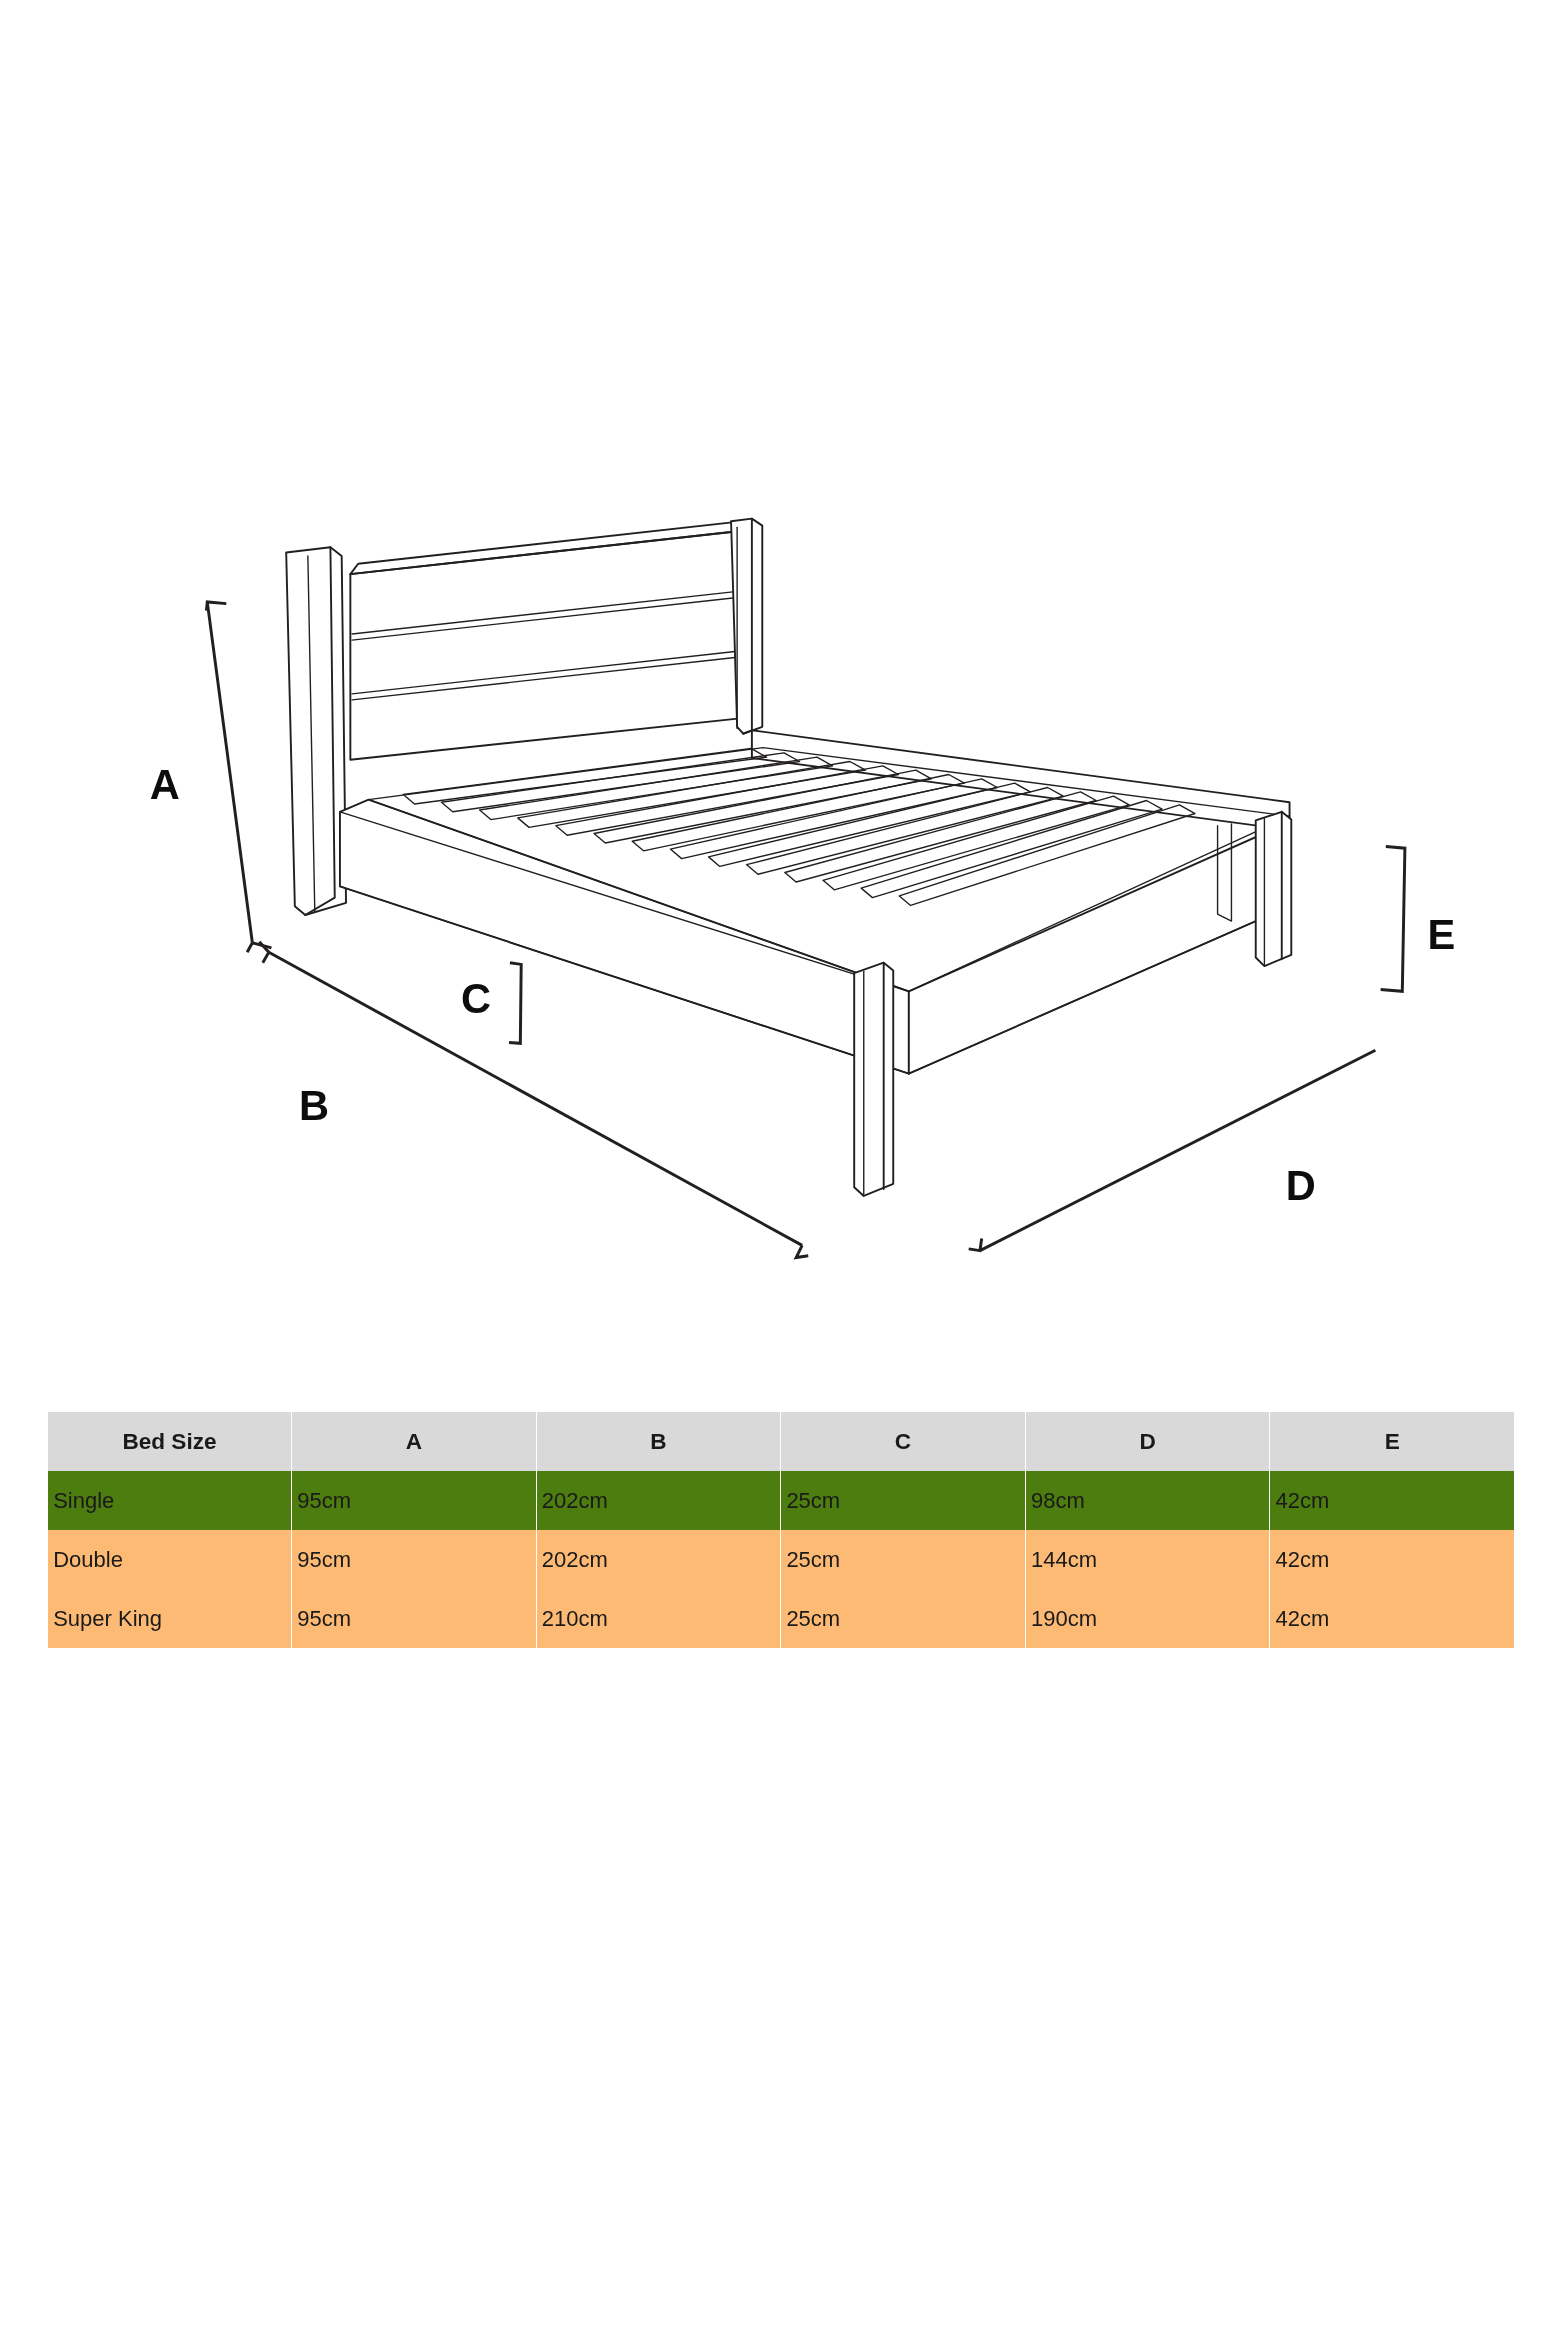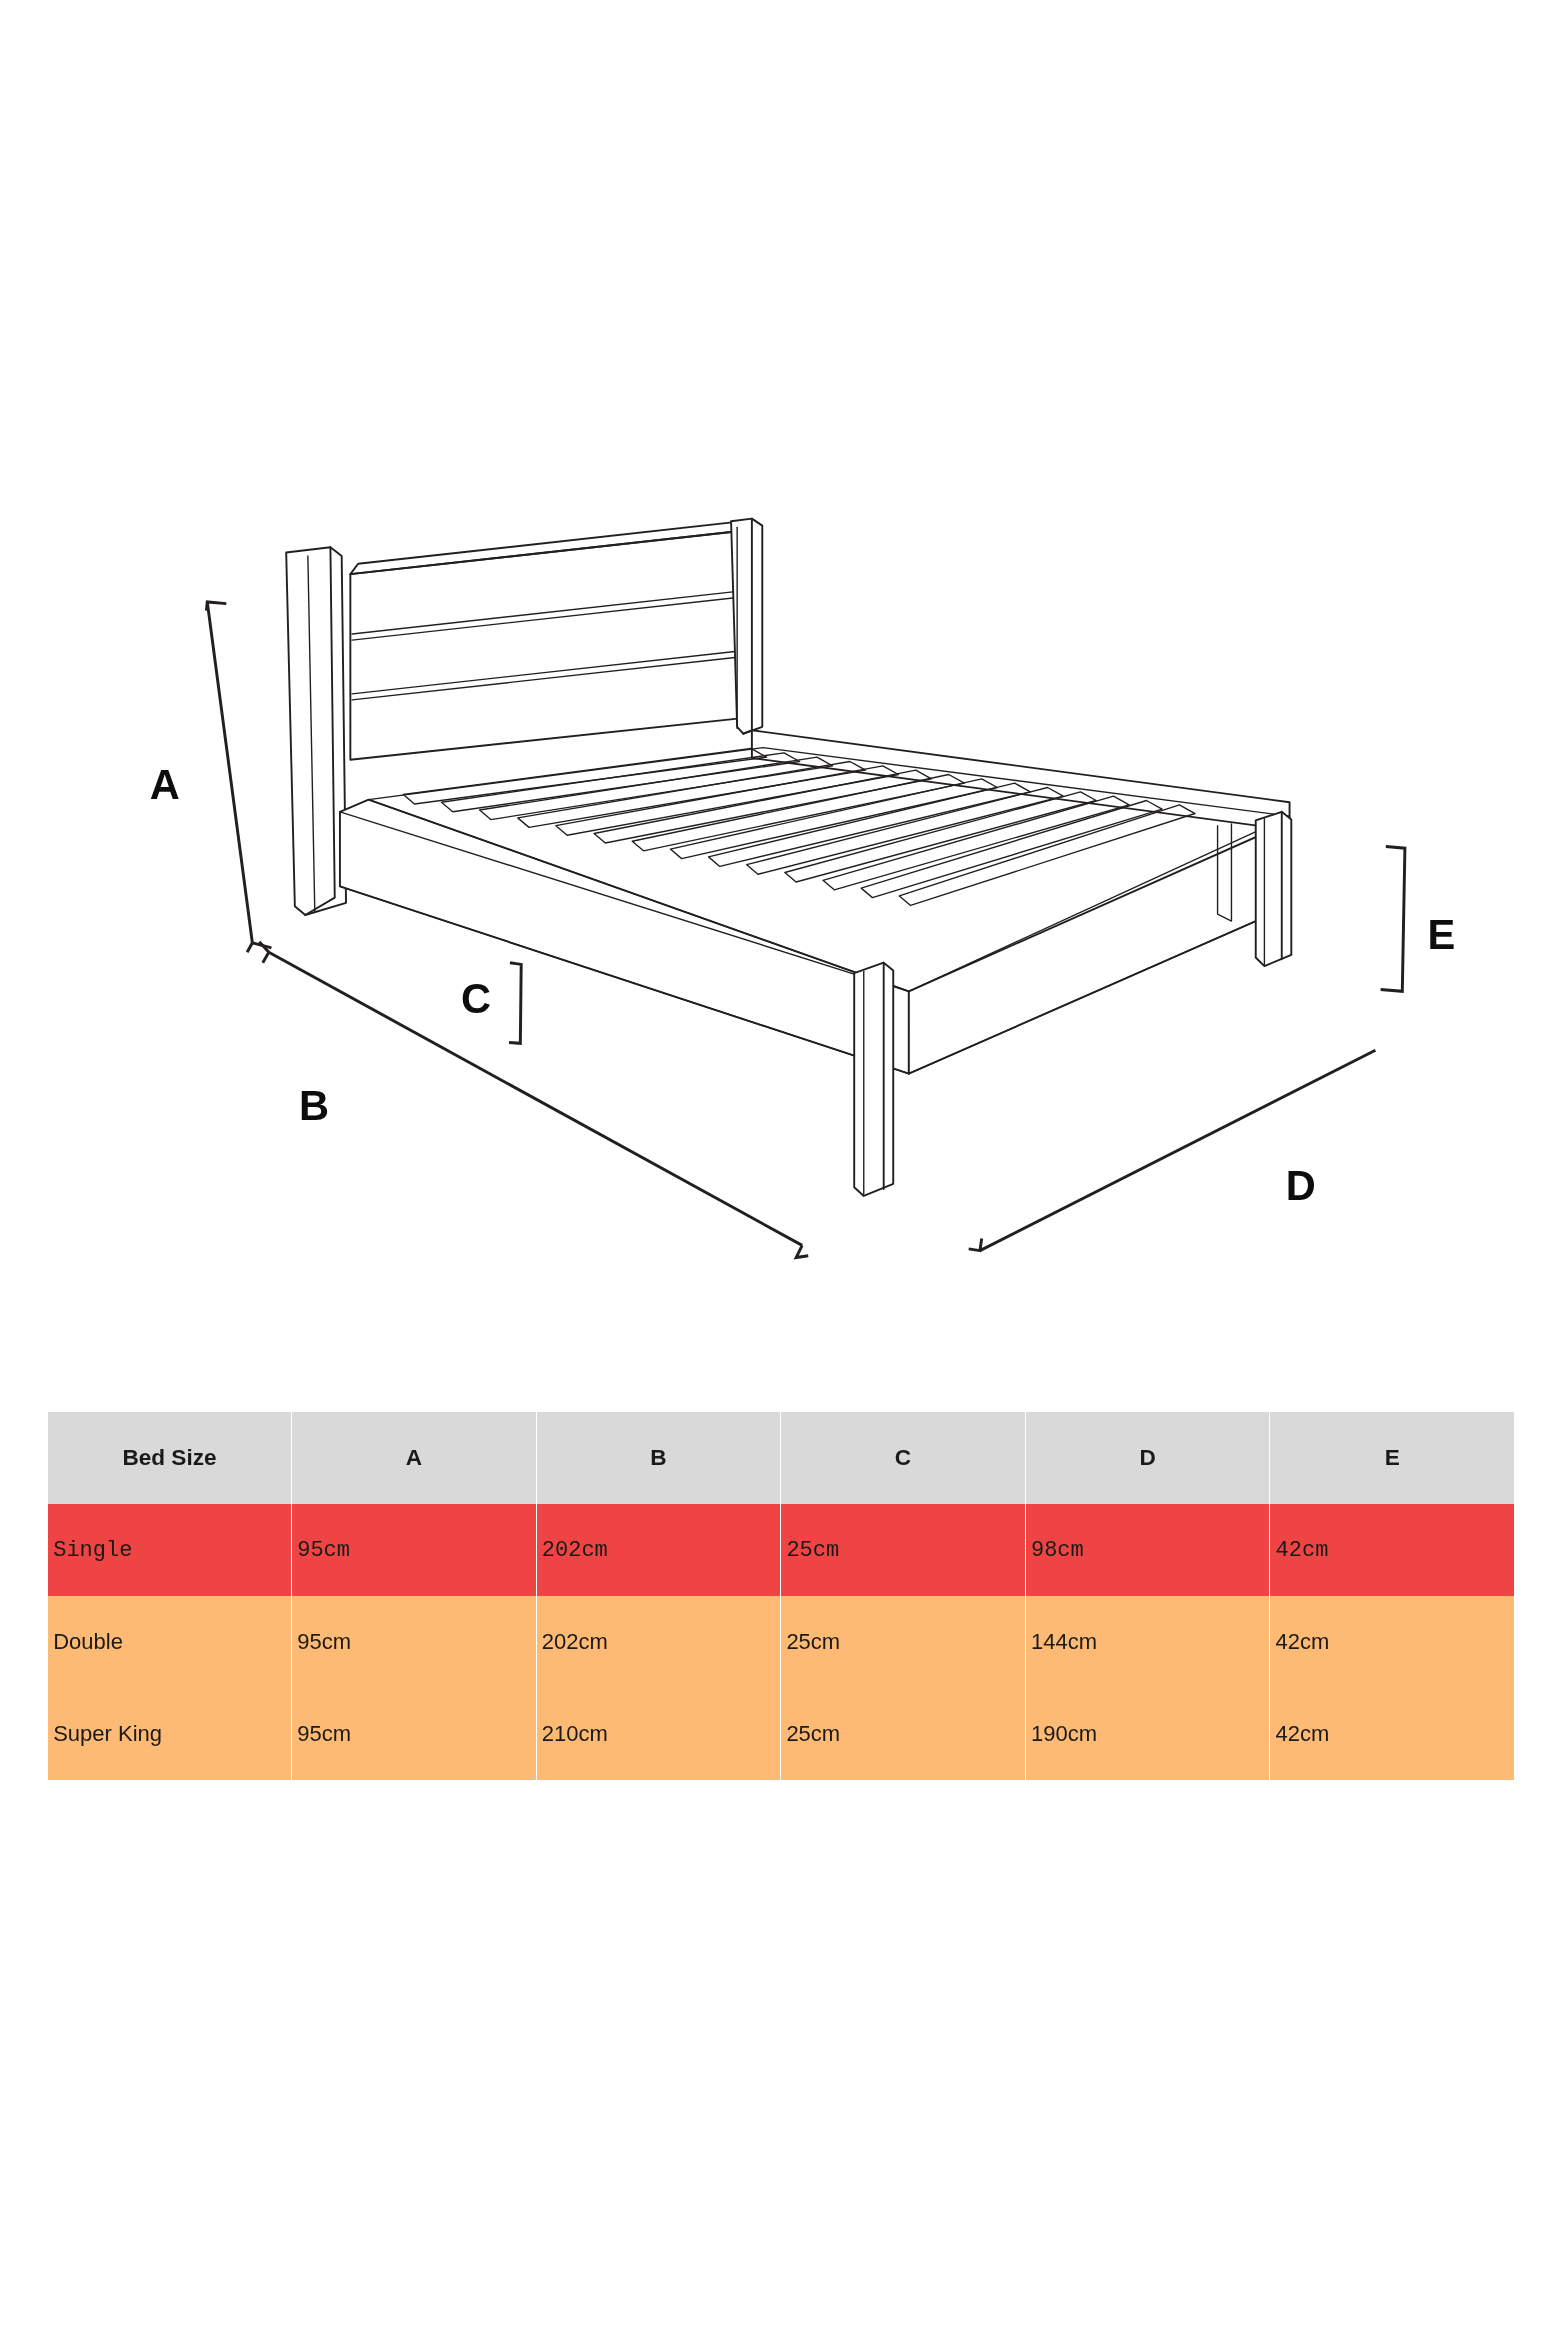--- a/index.html
+++ b/index.html
@@ -75,36 +75,35 @@
     width: 1468px;
   }
   table.size-table {
     width: 1468px;
     border-collapse: separate;
     border-spacing: 1.7px 0;
     table-layout: fixed;
   }
   table.size-table th,
   table.size-table td {
-    height: 92px;
+    height: 59px;
     padding: 0 5.2px;
     vertical-align: middle;
     font-size: 22px;
     font-weight: normal;
     color: #1a1a1a;
     border: none;
   }
   table.size-table thead th {
     background: #d9d9d9;
     font-weight: bold;
     font-size: 22.6px;
   }
   table.size-table tbody tr.row-odd td {
-    background: #ef4444;
-    font-family: Liberation Mono, monospace;
+    background: #4d7c0f;
   }
   table.size-table tbody tr.row-even td {
     background: #fdba74;
   }
   table.size-table col.col-name { width: 243px; }
 </style>
 </head>
 <body>
 
 <div id="diagram-area">

